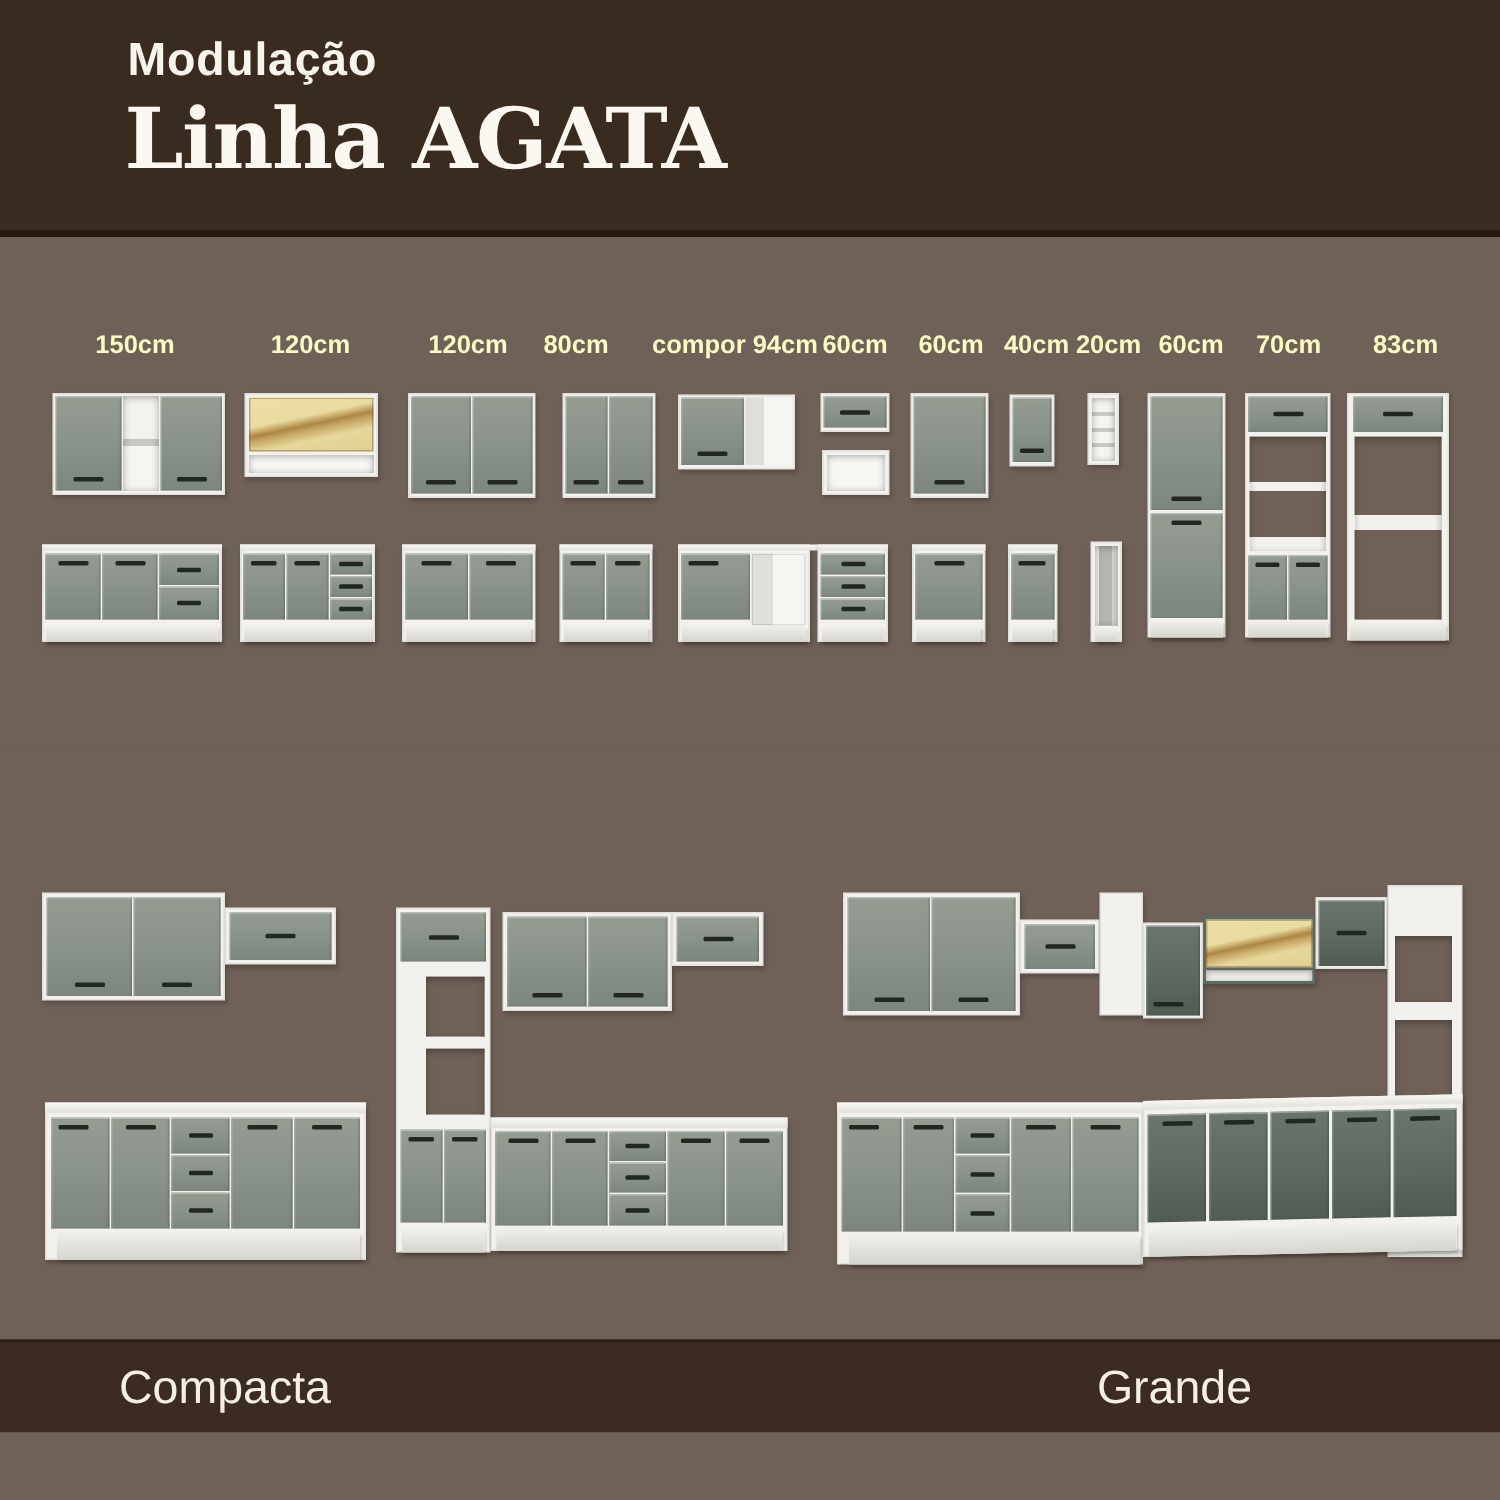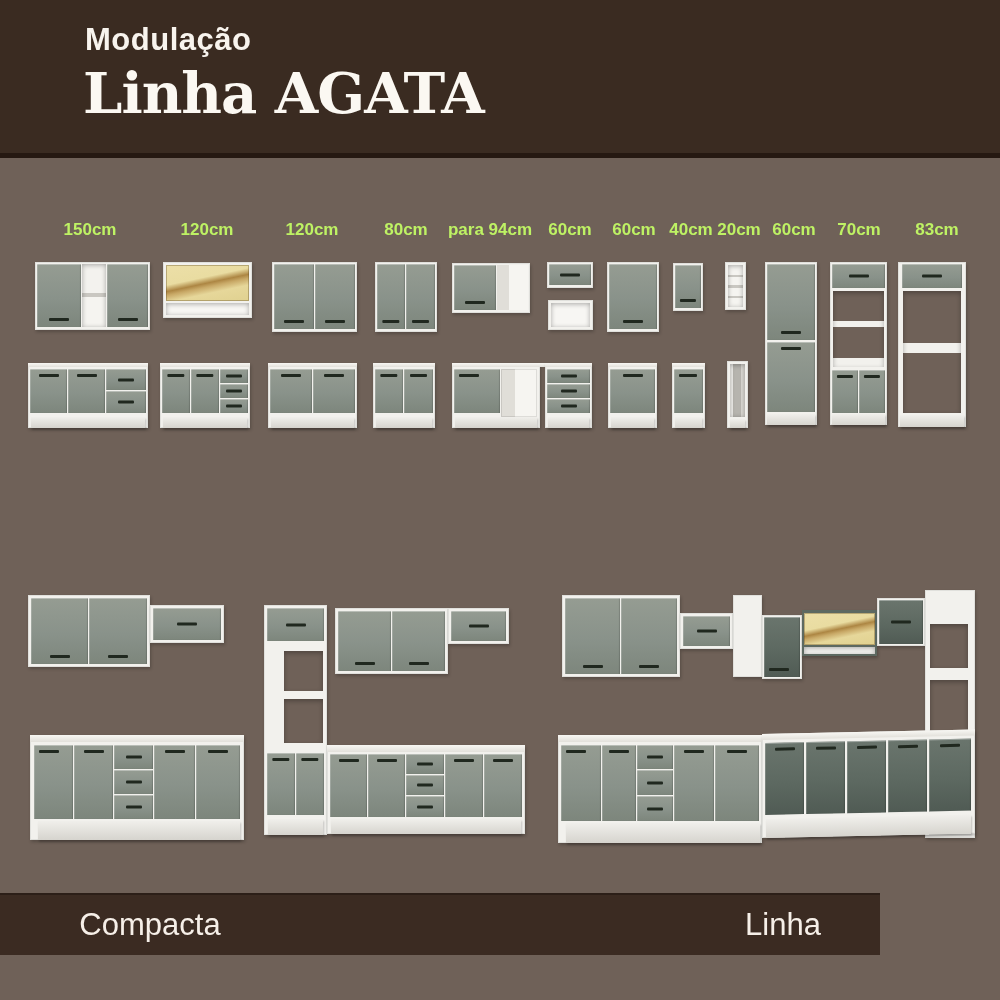--- a/index.html
+++ b/index.html
@@ -5,27 +5,27 @@
   html,body{margin:0;padding:0;background:#555;}
   #page{position:relative;width:1000px;height:1000px;margin:0 auto;overflow:hidden;
         font-family:"Liberation Sans",sans-serif;background:#6f6158;}
   .abs{position:absolute;}
   
   #header{left:0;top:0;width:1000px;height:153px;background:#3a2b21;}
   #header-divider{left:0;top:153px;width:1000px;height:5px;background:#251811;}
   #modules{left:0;top:158px;width:1000px;height:339px;background:#6f6158;}
   #banner{left:0;top:497px;width:1000px;height:81px;background:#3b2b22;border-top:1px solid #2c1f18;}
   #kitchens{left:0;top:578px;width:1000px;height:315px;}
-  #footer{left:0;top:893px;width:880px;height:60px;background:#3b2b22;border-top:2px solid #2c1f18;}
+  #footer{left:0;top:893px;width:1000px;height:60px;background:#3b2b22;border-top:2px solid #2c1f18;}
   #bottom-strip{left:0;top:955px;width:1000px;height:45px;background:#6f6158;}
   
   .kicker{left:85px;top:22px;color:#f8f4ee;font-size:31px;font-weight:600;letter-spacing:.5px;}
   .big-title{left:83px;top:60px;color:#fbf8f2;font-family:"DejaVu Serif",serif;
              font-weight:700;font-size:56px;letter-spacing:-1px;}
-  .size-label{top:62px;transform:translateX(-50%);color:#bef264;font-size:17px;font-weight:700;white-space:nowrap;}
+  .size-label{top:62px;transform:translateX(-50%);color:#fef9c3;font-size:17px;font-weight:700;white-space:nowrap;}
   .banner-text{left:0;top:0;width:100%;height:81px;display:flex;align-items:center;justify-content:center;
                color:#f6f0e9;font-size:28px;font-weight:600;letter-spacing:-.2px;white-space:nowrap;}
   .kitchen-label{top:0;height:60px;display:flex;align-items:center;transform:translateX(-50%);
                  color:#f6efe8;font-size:31px;font-weight:400;}
   
   .wfr{background:#f2f1ed;box-shadow:inset 0 0 0 1px rgba(0,0,0,.07),1px 2px 3px rgba(0,0,0,.22);}
   .door{background:linear-gradient(180deg,#959c92,#89928a 55%,#7d867c);
         box-shadow:inset 0 1px 0 rgba(255,255,255,.35),inset -1px 0 1px rgba(0,0,0,.15),inset 1px 0 0 rgba(255,255,255,.18);}
   .door.dark{background:linear-gradient(180deg,#6a756d,#5d6961 55%,#505b54);}
   .door::after{content:"";position:absolute;height:3px;width:20px;max-width:62%;background:#20281f;border-radius:1px;}
@@ -52,22 +52,22 @@
     <div class="abs big-title">Linha AGATA</div>
     <div class="abs kicker">Modulação</div>
   </div>
   <div id="header-divider" class="abs"></div>
 
   <div id="modules" class="abs">
 
     <div class="abs size-label" style="left:90px">150cm</div>
     <div class="abs size-label" style="left:207px">120cm</div>
     <div class="abs size-label" style="left:312px">120cm</div>
-    <div class="abs size-label" style="left:406px">80cm</div>
-    <div class="abs size-label" style="left:490px">para 94cm</div>
+    <div class="abs size-label" style="left:384px">80cm</div>
+    <div class="abs size-label" style="left:490px">compor 94cm</div>
     <div class="abs size-label" style="left:570px">60cm</div>
     <div class="abs size-label" style="left:634px">60cm</div>
     <div class="abs size-label" style="left:691px">40cm</div>
     <div class="abs size-label" style="left:739px">20cm</div>
     <div class="abs size-label" style="left:794px">60cm</div>
     <div class="abs size-label" style="left:859px">70cm</div>
     <div class="abs size-label" style="left:937px">83cm</div>
 
     <div class="abs wfr" style="left:35px;top:104px;width:115px;height:68px">
       <div class="abs door h-b" style="left:2px;top:2px;width:44px;height:63px"></div>
@@ -295,17 +295,17 @@
         <div class="abs door dark h-t" style="left:85px;top:9px;width:39px;height:72px"></div>
         <div class="abs door dark h-t" style="left:126px;top:9px;width:39px;height:72px"></div>
         <div class="abs door dark h-t" style="left:167px;top:9px;width:42px;height:72px"></div>
         <div class="abs plinth" style="left:4px;right:4px;bottom:0;height:19px"></div>
       </div>
     </div>
   </div>
 
   <div id="footer" class="abs">
     <div class="abs kitchen-label" style="left:150px">Compacta</div>
-    <div class="abs kitchen-label" style="left:783px">Linha</div>
+    <div class="abs kitchen-label" style="left:783px">Grande</div>
   </div>
   <div id="bottom-strip" class="abs"></div>
 
 </div>
 
 </body></html>

